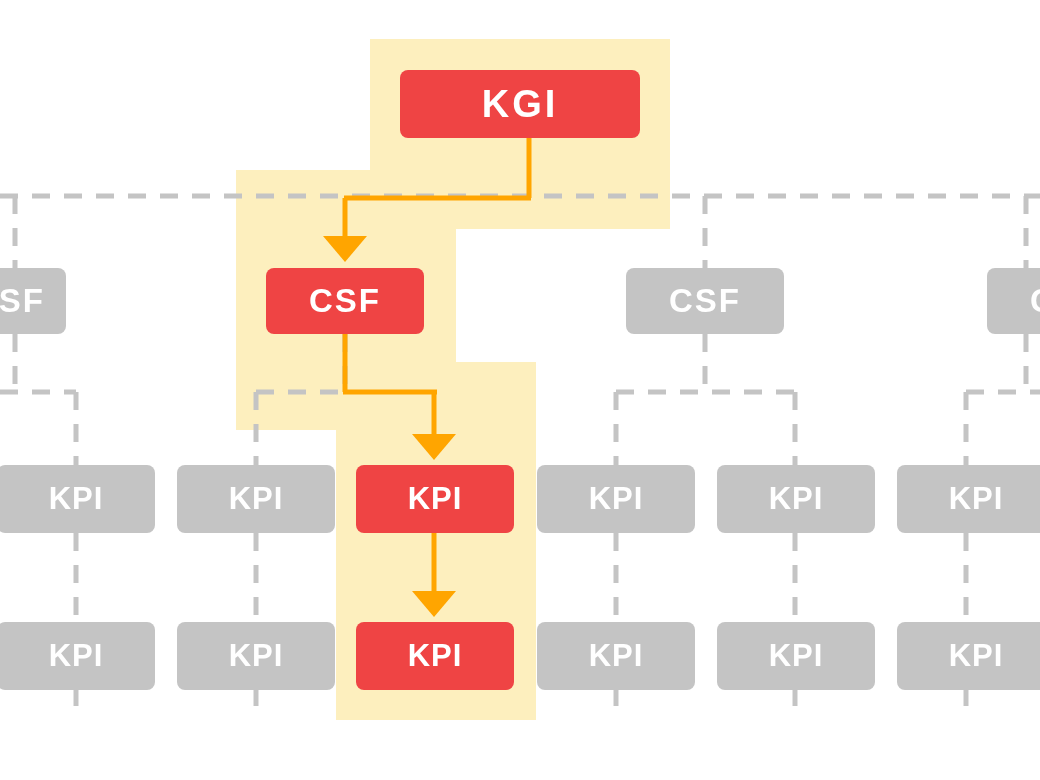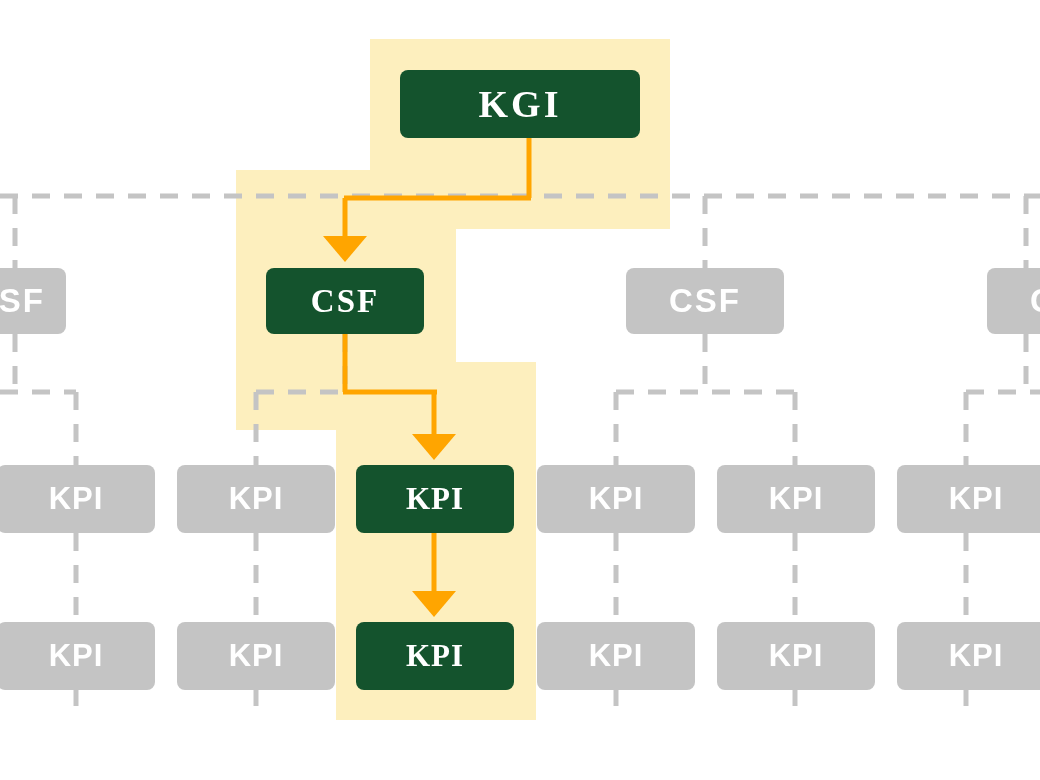--- a/index.html
+++ b/index.html
@@ -46,21 +46,21 @@
     letter-spacing: 3px;
   }
   .node.csf {
     font-size: 33px;
     letter-spacing: 2px;
   }
   .node.kpi {
     font-size: 31px;
     letter-spacing: 1px;
   }
-  .node.active  { background: #14532d; font-family: Liberation Serif, serif; }
+  .node.active  { background: #ef4444; }
   .node.muted   { background: #c4c4c4; }
 </style>
 </head>
 <body>
 
 <div id="canvas">
 
   <svg class="layer" id="highlight-layer" viewBox="0 0 1040 780" xmlns="http://www.w3.org/2000/svg">
       <rect x="370" y="39" width="300" height="190" fill="#fdefbe"></rect>
       <rect x="236" y="170" width="220" height="260" fill="#fdefbe"></rect>

